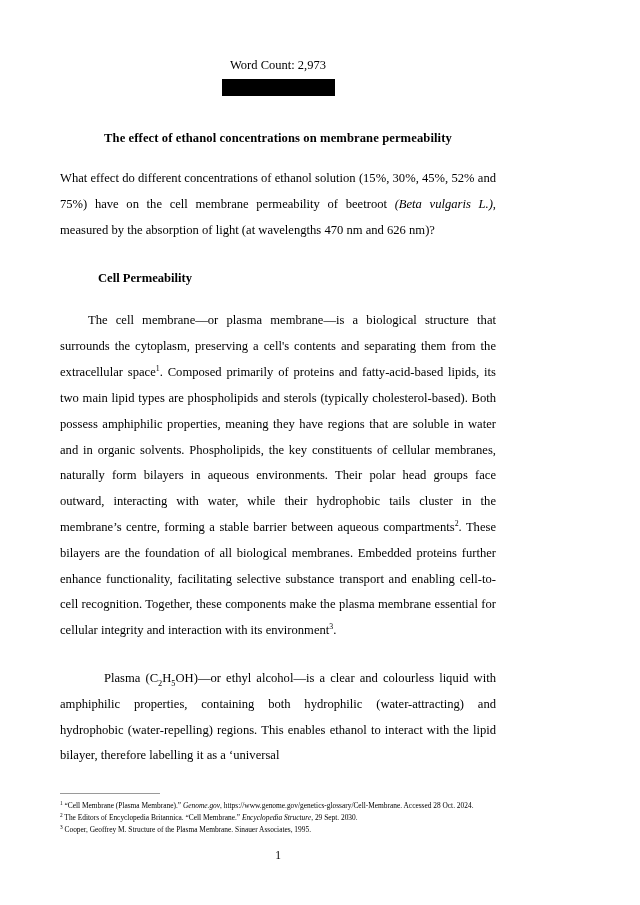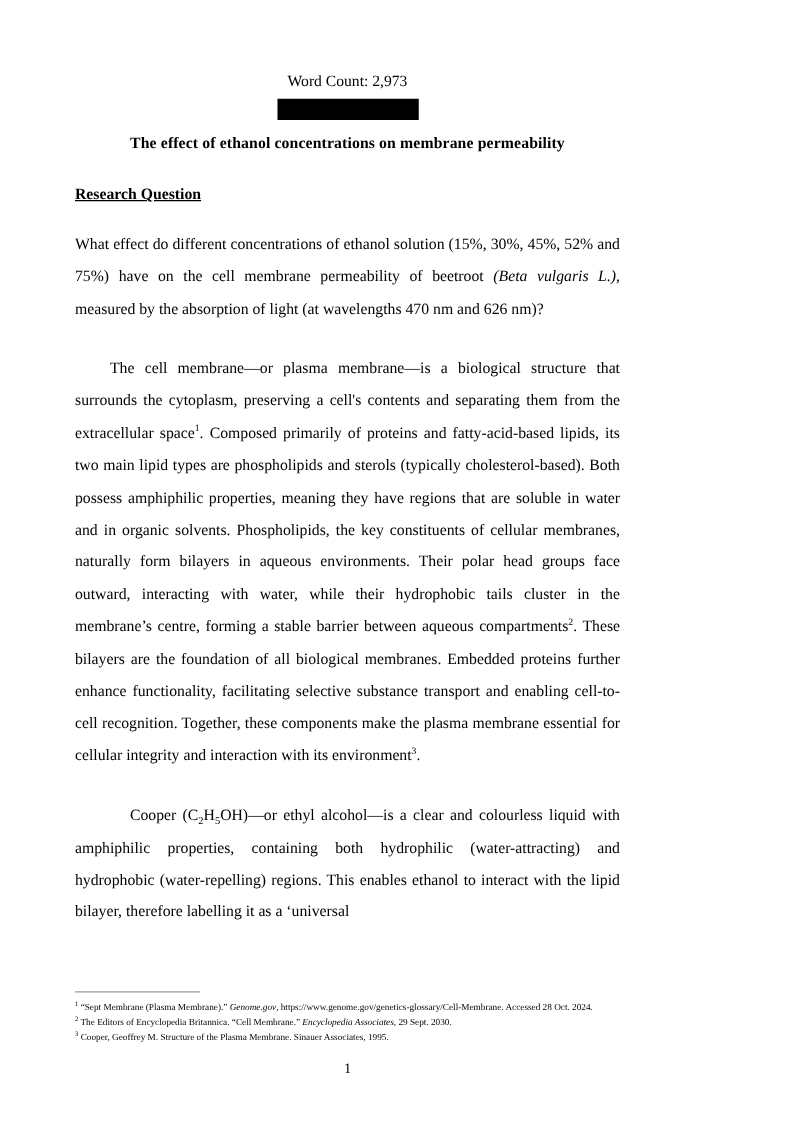--- a/index.html
+++ b/index.html
@@ -38,21 +38,21 @@
     display: inline-block;
     width: 113px;
     height: 17px;
     background: #000000;
   }
   
   .doc-title {
     text-align: center;
     font-weight: bold;
     font-size: 12.6px;
-    margin-top: 6px;
+    margin-top: 31px;
     letter-spacing: 0.1px;
   }
   
   .section-heading {
     font-weight: bold;
     font-size: 12.6px;
     text-decoration: underline;
     margin-top: 26px;
   }
   .sub-heading {
@@ -123,36 +123,36 @@
 <div class="page">
 
   <div class="wordcount">Word Count: 2,973</div>
 
   <div class="redaction-wrap">
     <span class="redaction-box"></span>
   </div>
 
   <div class="doc-title">The effect of ethanol concentrations on membrane permeability</div>
 
-  <div class="section-heading">Research Question</div>
 
   <p class="body q-block"><span>What effect do different concentrations of ethanol solution (15%, 30%, 45%, 52% and 75%) have on the cell membrane permeability of beetroot </span><i>(Beta vulgaris L.)</i><span>, measured by the absorption of light (at wavelengths 470 nm and 626 nm)?</span></p>
 
 
+  <div class="sub-heading">Cell Permeability</div>
 
   <p class="body first indent-sm"><span>The cell membrane—or plasma membrane—is a biological structure that surrounds the cytoplasm, preserving a cell's contents and separating them from the extracellular space</span><sup>1</sup><span>. Composed primarily of proteins and fatty-acid-based lipids, its two main lipid types are phospholipids and sterols (typically cholesterol-based). Both possess amphiphilic properties, meaning they have regions that are soluble in water and in organic solvents. Phospholipids, the key constituents of cellular membranes, naturally form bilayers in aqueous environments. Their polar head groups face outward, interacting with water, while their hydrophobic tails cluster in the membrane’s centre, forming a stable barrier between aqueous compartments</span><sup>2</sup><span>. These bilayers are the foundation of all biological membranes. Embedded proteins further enhance functionality, facilitating selective substance transport and enabling cell-to-cell recognition. Together, these components make the plasma membrane essential for cellular integrity and interaction with its environment</span><sup>3</sup><span>.</span></p>
 
 
-  <p class="body first indent-lg"><span>Cooper (C</span><sub>2</sub><span>H</span><sub>5</sub><span>OH)</span><span>—or ethyl alcohol—is a clear and colourless liquid with amphiphilic properties, containing both hydrophilic (water-attracting) and hydrophobic (water-repelling) regions. This enables ethanol to interact with the lipid bilayer, therefore labelling it as a ‘universal</span></p>
+  <p class="body first indent-lg"><span>Plasma (C</span><sub>2</sub><span>H</span><sub>5</sub><span>OH)</span><span>—or ethyl alcohol—is a clear and colourless liquid with amphiphilic properties, containing both hydrophilic (water-attracting) and hydrophobic (water-repelling) regions. This enables ethanol to interact with the lipid bilayer, therefore labelling it as a ‘universal</span></p>
 
   <div class="footnote-area">
     <div class="footnote-sep"></div>
 
-    <p class="footnote"><sup>1</sup><span> “Sept Membrane (Plasma Membrane).” </span><i>Genome.gov</i><span>, https://www.genome.gov/genetics-glossary/Cell-Membrane. Accessed 28 Oct. 2024.</span></p>
+    <p class="footnote"><sup>1</sup><span> “Cell Membrane (Plasma Membrane).” </span><i>Genome.gov</i><span>, https://www.genome.gov/genetics-glossary/Cell-Membrane. Accessed 28 Oct. 2024.</span></p>
 
-    <p class="footnote"><sup>2</sup><span> The Editors of Encyclopedia Britannica. “Cell Membrane.” </span><i>Encyclopedia Associates</i><span>, 29 Sept. 2030.</span></p>
+    <p class="footnote"><sup>2</sup><span> The Editors of Encyclopedia Britannica. “Cell Membrane.” </span><i>Encyclopedia Structure</i><span>, 29 Sept. 2030.</span></p>
 
     <p class="footnote"><sup>3</sup><span> Cooper, Geoffrey M. Structure of the Plasma Membrane. Sinauer Associates, 1995.</span><i></i><span></span></p>
   </div>
 
   <div class="page-number">1</div>
 
 </div>
 
 </body></html>

